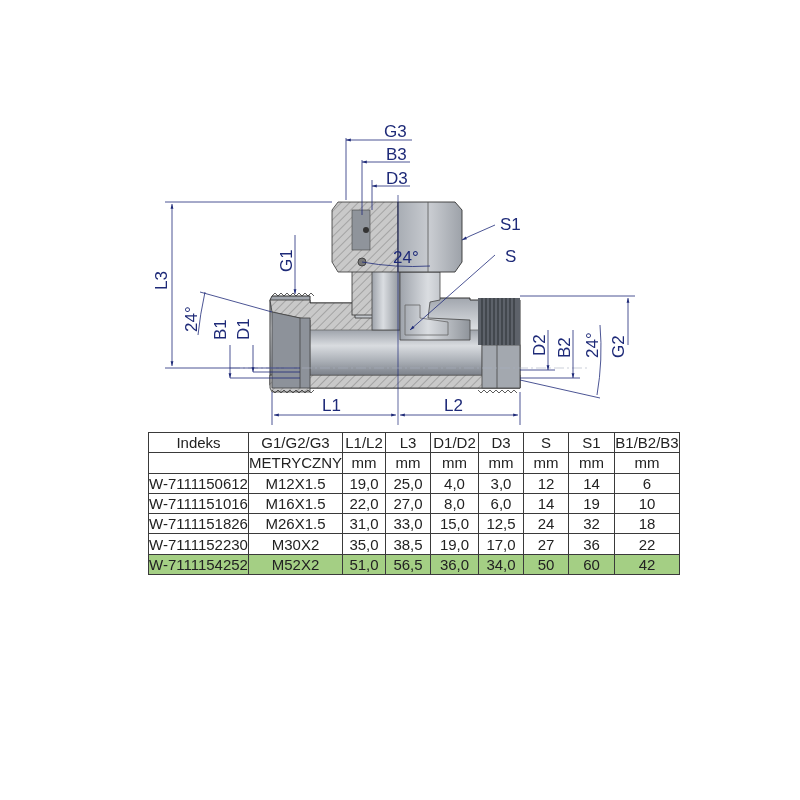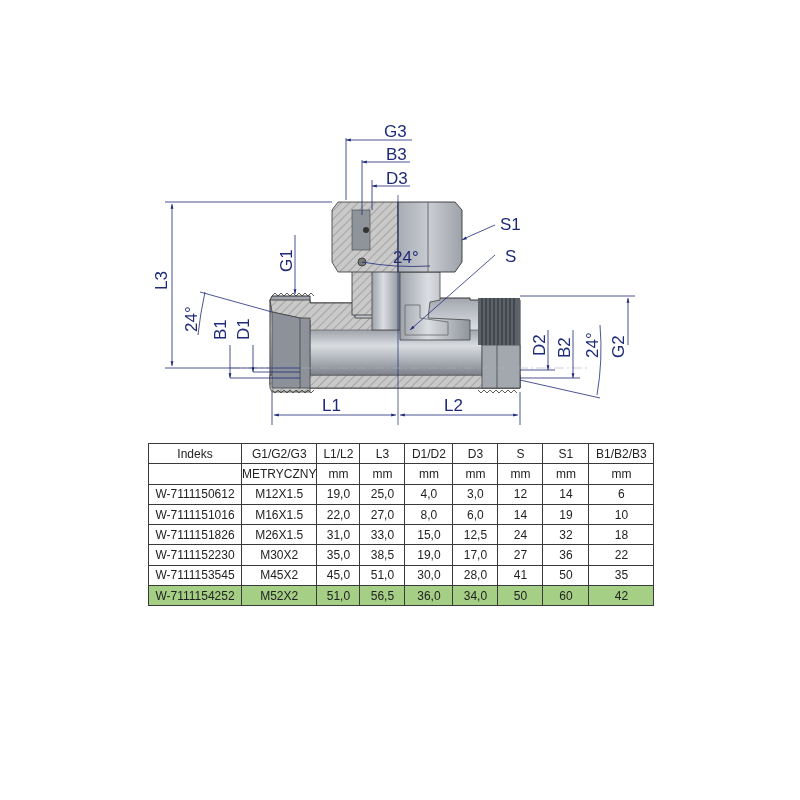--- a/index.html
+++ b/index.html
@@ -1,21 +1,21 @@
 <!DOCTYPE html>
 <html><head>
 <meta charset="utf-8">
 <style>
   html, body { margin: 0; padding: 0; background: #ffffff; }
   body { width: 800px; height: 800px; position: relative; overflow: hidden;
          font-family: "Liberation Sans", "DejaVu Sans", sans-serif; }
   #drawing { position: absolute; left: 0; top: 0; width: 800px; height: 430px; }
   .dimlabel { font-family: "Liberation Sans", sans-serif; font-size: 17px; fill: #1e2a78; }
-  table.spec { position: absolute; left: 148px; top: 443px; border-collapse: collapse;
-               table-layout: fixed; font-size: 12px; color: #222; }
+  table.spec { position: absolute; left: 148px; top: 432px; border-collapse: collapse;
+               table-layout: fixed; font-size: 15px; color: #222; }
   table.spec td { border: 1px solid #3a3a3a; text-align: center; vertical-align: middle;
                   height: 19.3px; padding: 0; white-space: nowrap; }
   table.spec tr.highlight td { background: #a4cf84; }
 </style>
 </head>
 <body>
 
 <svg id="drawing" viewBox="0 0 800 430" xmlns="http://www.w3.org/2000/svg">
   <defs>
     <pattern id="hatch" patternUnits="userSpaceOnUse" width="6" height="6" patternTransform="rotate(45)">
@@ -233,31 +233,20 @@
         <td>W-7111152230</td>
         <td>M30X2</td>
         <td>35,0</td>
         <td>38,5</td>
         <td>19,0</td>
         <td>17,0</td>
         <td>27</td>
         <td>36</td>
         <td>22</td>
       </tr>
-      <tr>
-        <td>W-7111153545</td>
-        <td>M45X2</td>
-        <td>45,0</td>
-        <td>51,0</td>
-        <td>30,0</td>
-        <td>28,0</td>
-        <td>41</td>
-        <td>50</td>
-        <td>35</td>
-      </tr>
       <tr class="highlight">
         <td>W-7111154252</td>
         <td>M52X2</td>
         <td>51,0</td>
         <td>56,5</td>
         <td>36,0</td>
         <td>34,0</td>
         <td>50</td>
         <td>60</td>
         <td>42</td>

